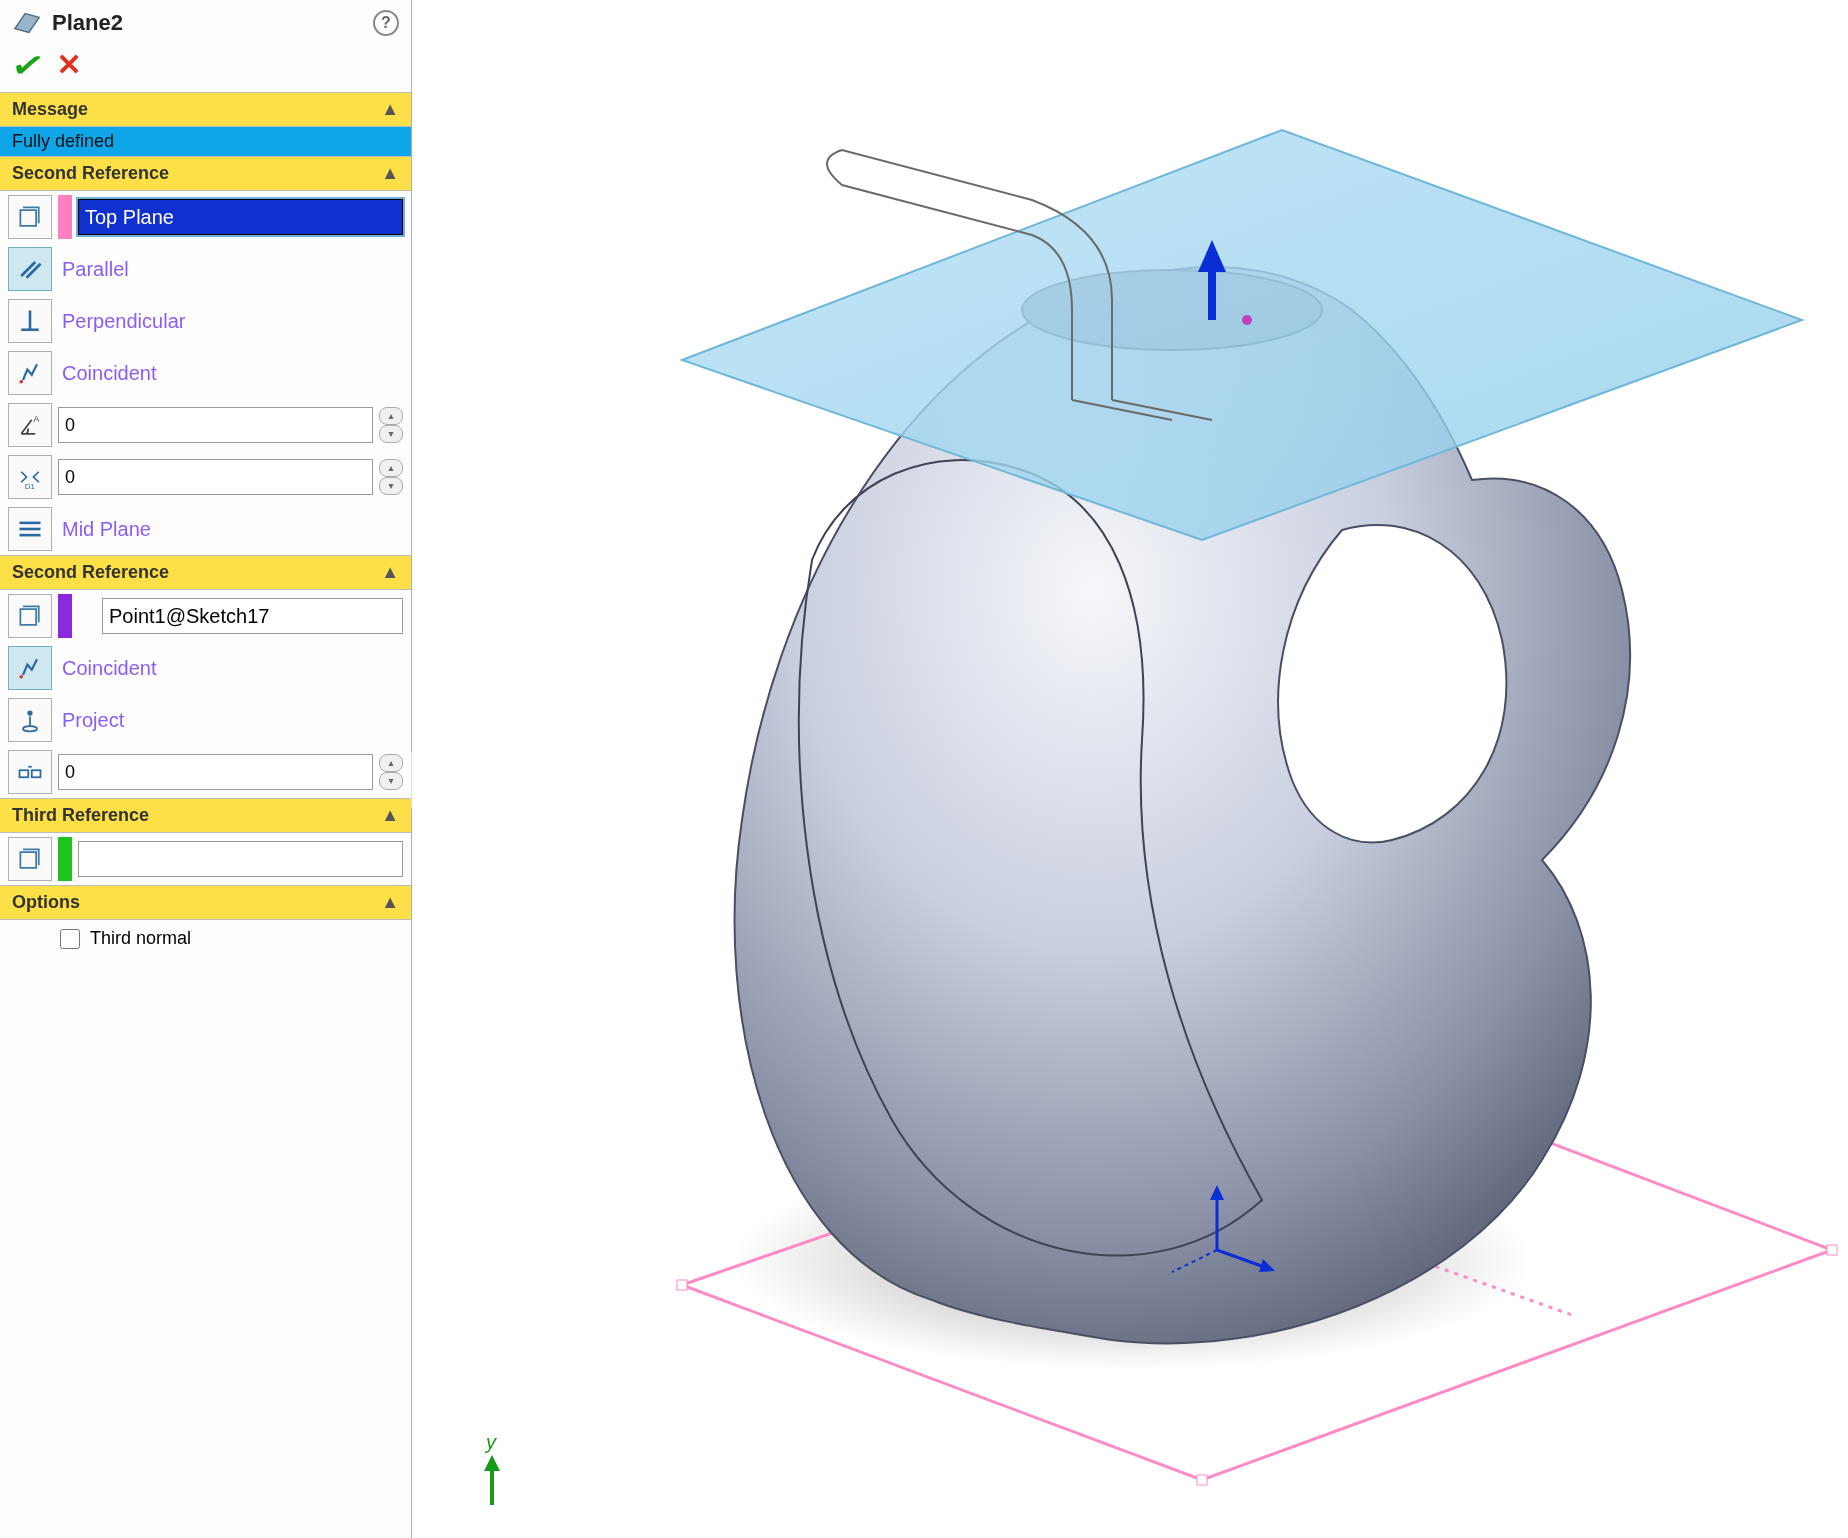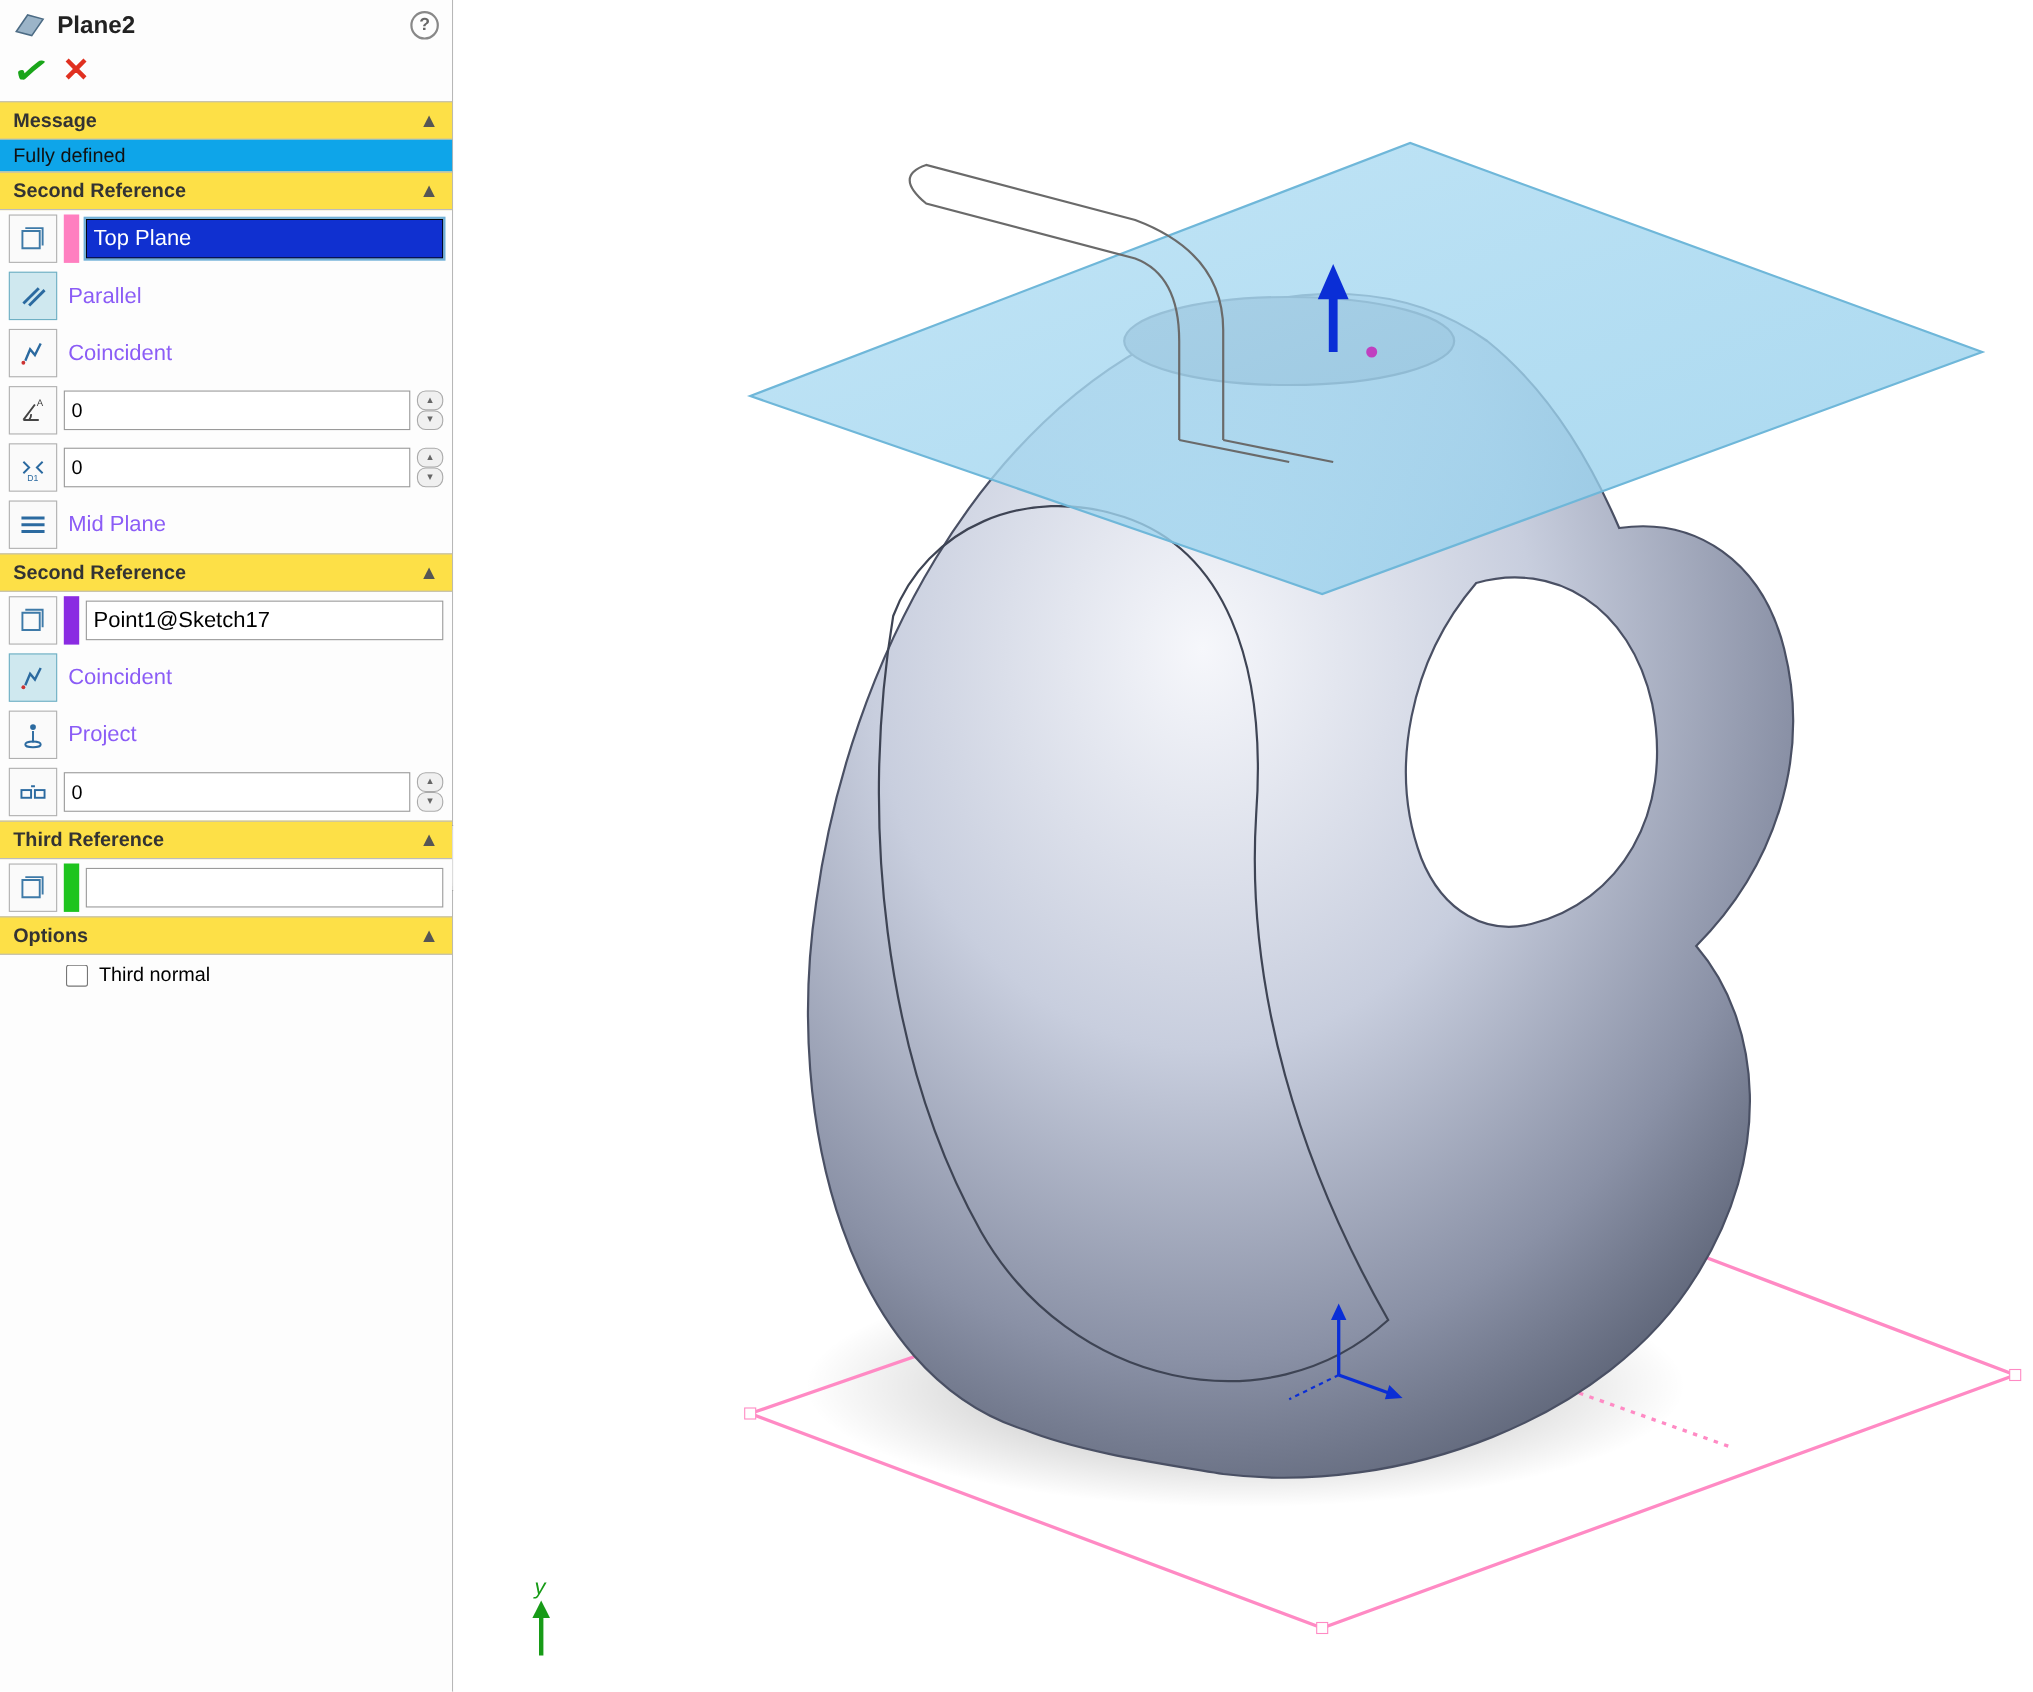--- a/index.html
+++ b/index.html
@@ -167,20 +167,29 @@
   <div class="constraint-row">
     <span class="icon-box active">
       <svg viewBox="0 0 32 32">
           <line x1="6" y1="24" x2="22" y2="8" stroke="#2b6aa0" stroke-width="3"></line>
           <line x1="12" y1="26" x2="28" y2="10" stroke="#2b6aa0" stroke-width="3"></line>
         </svg>
     </span>
     <span class="constraint-label">Parallel</span>
   </div>
 
+  <div class="constraint-row">
+    <span class="icon-box">
+      <svg viewBox="0 0 32 32">
+          <line x1="16" y1="4" x2="16" y2="26" stroke="#2b6aa0" stroke-width="3"></line>
+          <line x1="6" y1="26" x2="26" y2="26" stroke="#2b6aa0" stroke-width="3"></line>
+        </svg>
+    </span>
+    <span class="constraint-label">Perpendicular</span>
+  </div>
 
   <div class="constraint-row">
     <span class="icon-box">
       <svg viewBox="0 0 32 32">
           <path fill="none" stroke="#2b6aa0" stroke-width="2.5" d="M8 24l5-12 5 6 6-12"></path>
           <circle cx="6" cy="26" r="2" fill="#c33"></circle>
         </svg>
     </span>
     <span class="constraint-label">Coincident</span>
   </div>
@@ -229,21 +238,21 @@
     <span class="chevron">▲</span>
   </div>
 
   <div class="row">
     <span class="icon-box">
       <svg viewBox="0 0 32 32">
           <path fill="none" stroke="#3e7aa8" stroke-width="2" d="M5 8h18v18H5z M8 5h18v18"></path>
         </svg>
     </span>
     <span class="pick-swatch swatch-purple"></span>
-    <input class="pick-input" style="outline: none;" value="Point1@Sketch17">
+    <input class="pick-input" style="outline: none; margin-left: 24px;" value="Point1@Sketch17">
   </div>
 
   <div class="constraint-row">
     <span class="icon-box active">
       <svg viewBox="0 0 32 32">
           <path fill="none" stroke="#2b6aa0" stroke-width="2.5" d="M8 24l5-12 5 6 6-12"></path>
           <circle cx="6" cy="26" r="2" fill="#c33"></circle>
         </svg>
     </span>
     <span class="constraint-label">Coincident</span>

